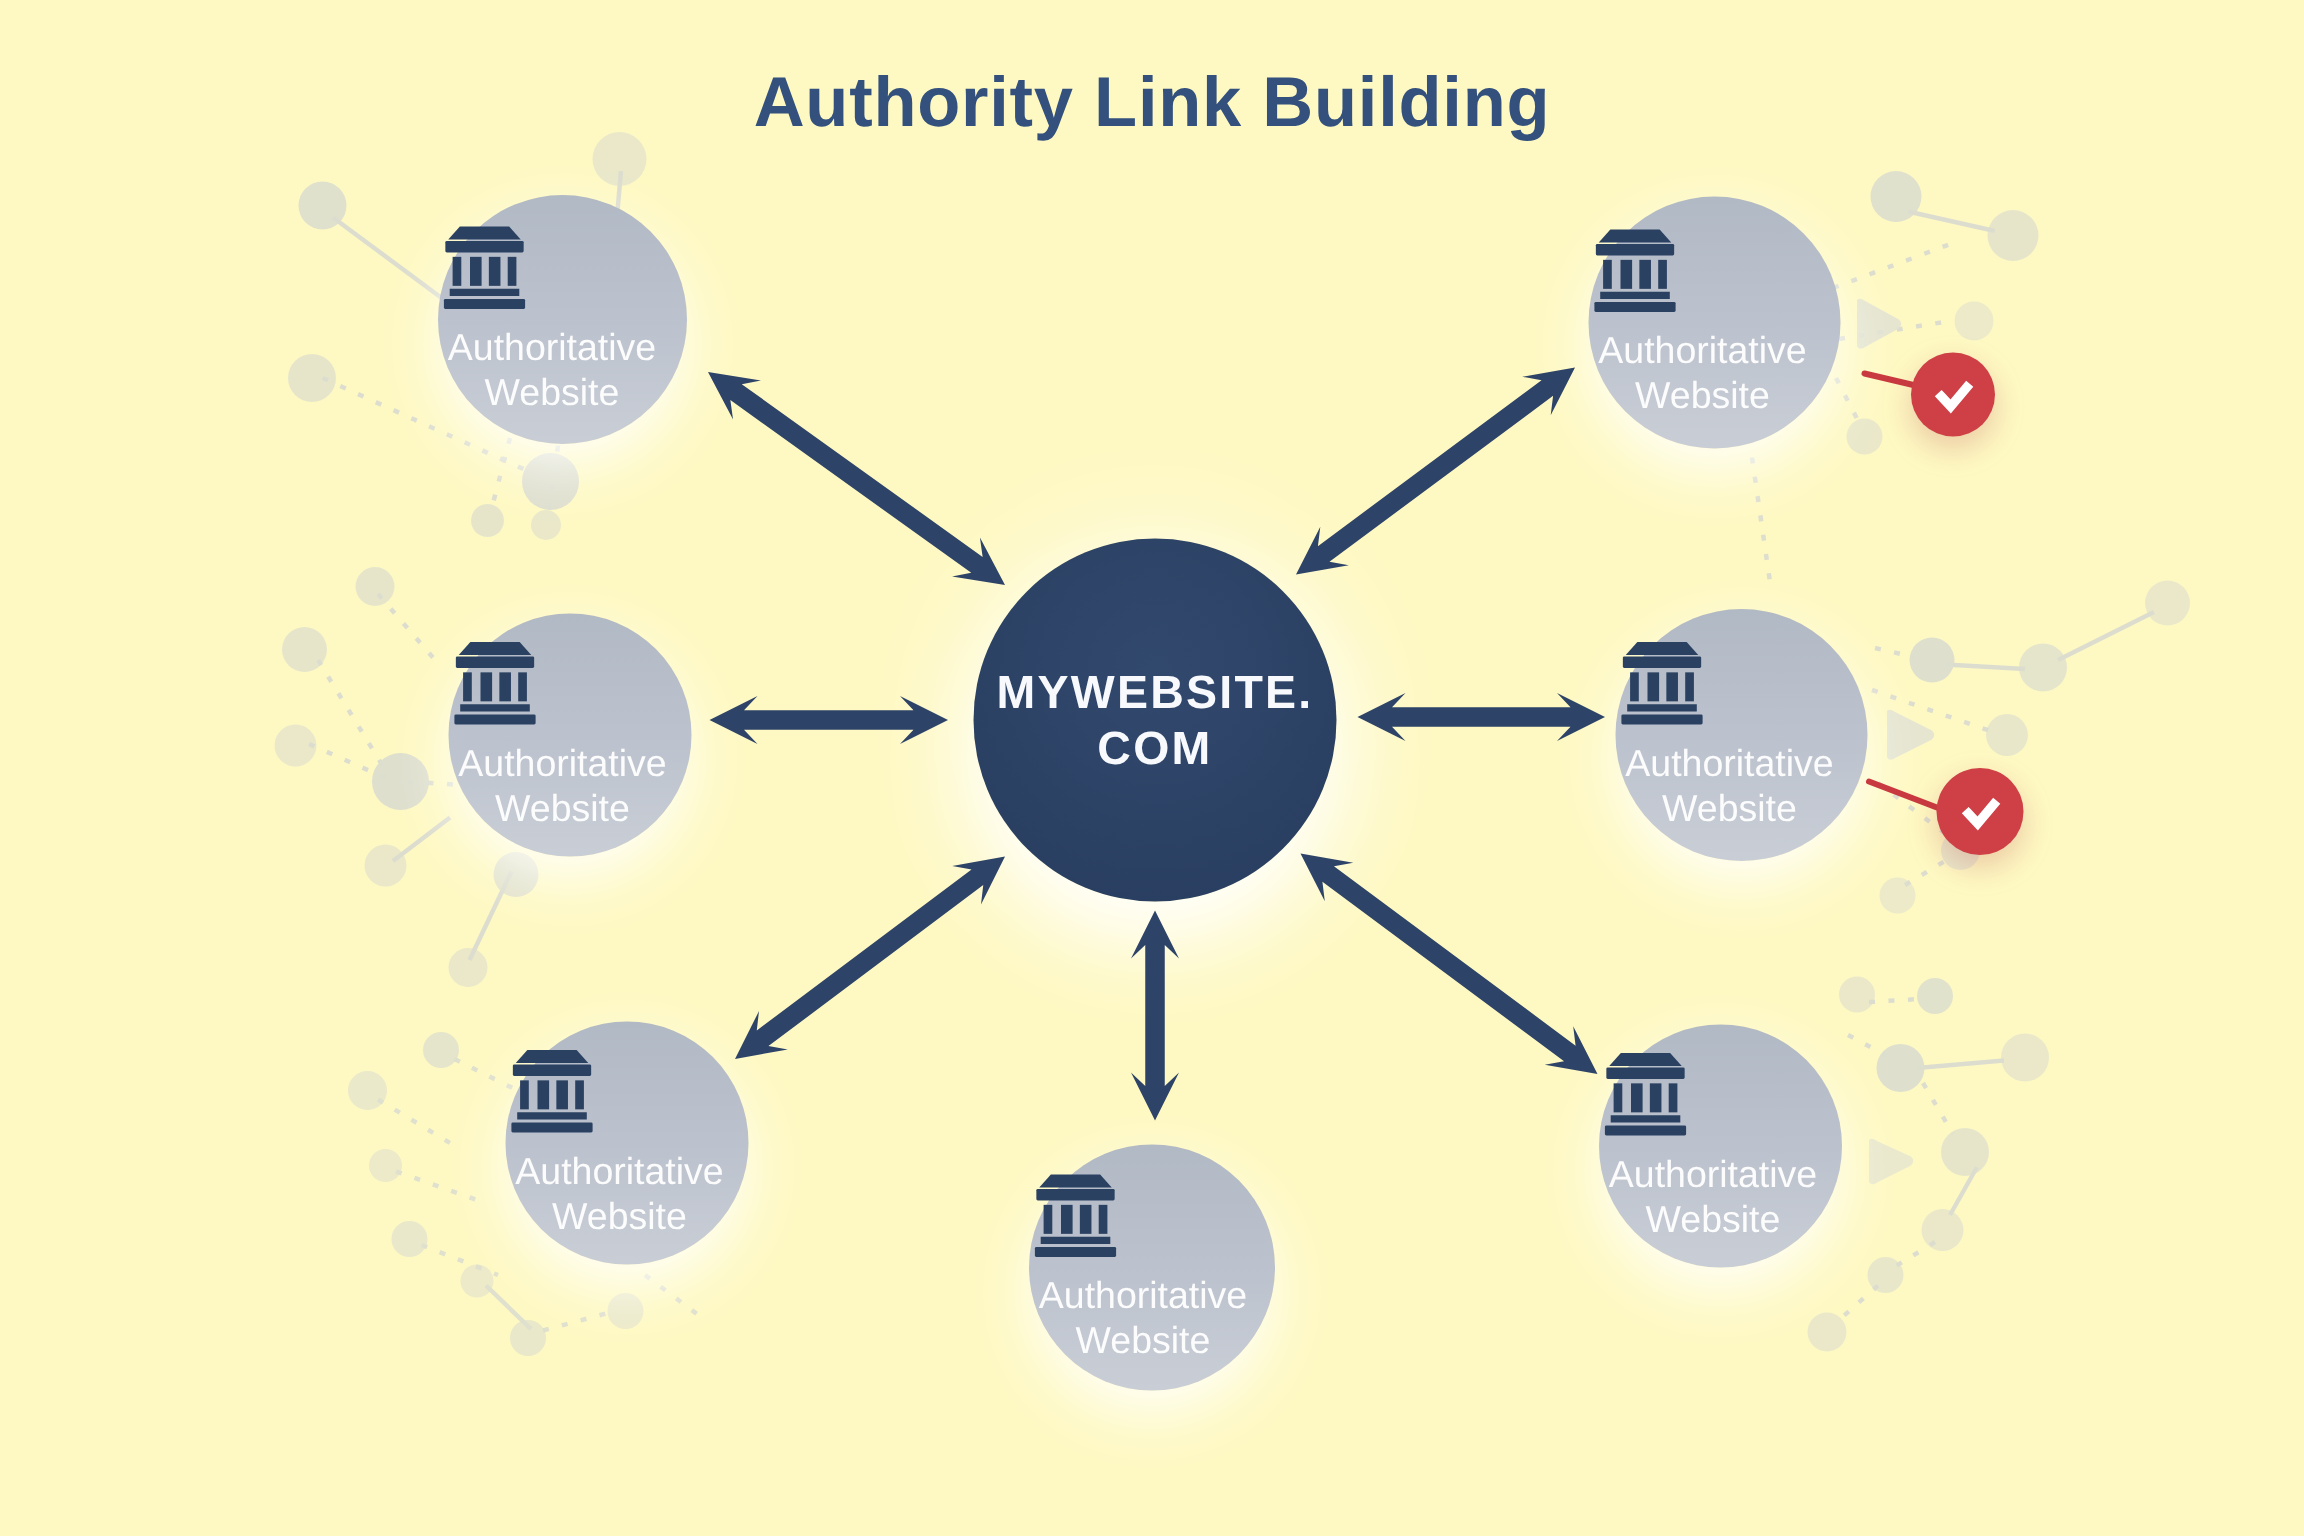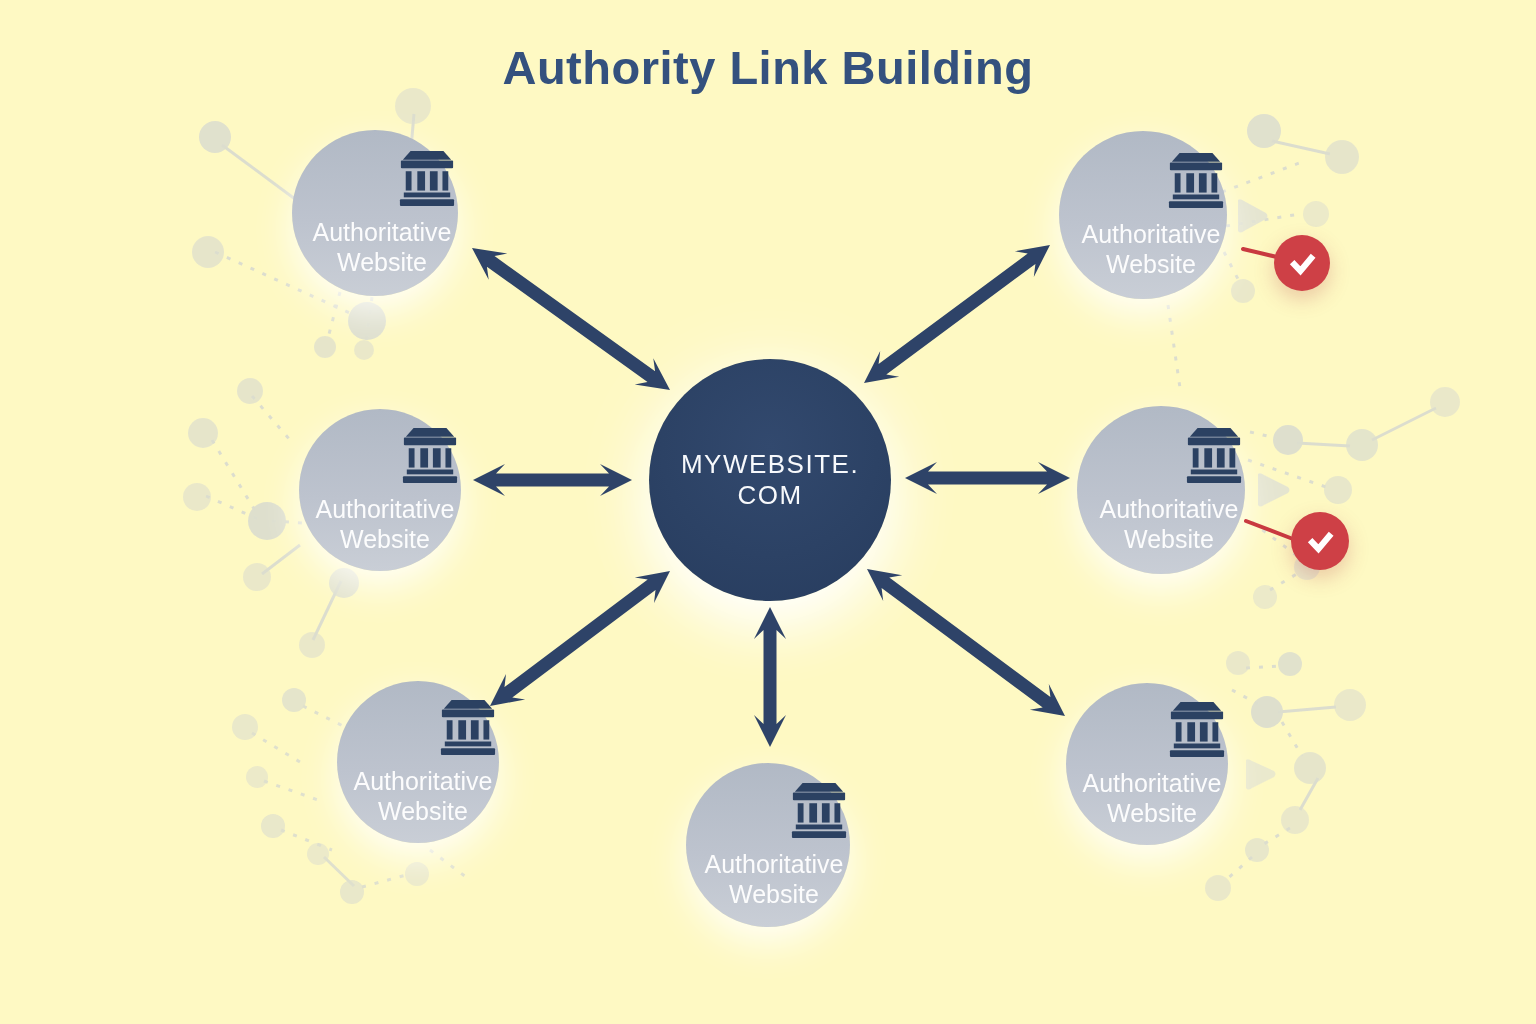--- a/index.html
+++ b/index.html
@@ -14,39 +14,39 @@
 
   .page-title{
     position:absolute;z-index:5;top:40px;left:0;width:100%;
     text-align:center;font-size:47px;font-weight:700;
     color:#34517e;letter-spacing:.5px;margin:0;
   }
 
   .satellite{
     position:absolute;z-index:2;border-radius:50%;
     background:linear-gradient(180deg,#b1b9c5 0%,#bdc3ce 55%,#c9ced6 100%);
-    display:flex;flex-direction:column;align-items:flex-end;justify-content:center;
+    display:flex;flex-direction:column;align-items:flex-start;justify-content:center;
     text-align:center;
     box-shadow:0 16px 38px rgba(255,255,255,.85);
   }
   .sat-label{
     color:rgba(255,255,255,.95);font-size:25px;line-height:1.22;
     width:152px;margin-top:10px;font-weight:400;
   }
   .bank-svg{width:62px;height:58px;fill:#2b4162;}
 
   .center-node{
     position:absolute;z-index:2;left:649px;top:359px;width:242px;height:242px;
     border-radius:50%;
     background:radial-gradient(circle at 50% 36%,#32496e 0%,#2c4265 55%,#273c5e 100%);
     display:flex;flex-direction:column;align-items:center;justify-content:center;
     color:#f7f9fc;
     box-shadow:0 26px 60px rgba(255,255,255,.95),0 4px 80px rgba(255,255,255,.5);
   }
-  .center-line{font-size:26px;font-weight:400;letter-spacing:1.5px;line-height:1.2;text-align:right;}
+  .center-line{font-size:31px;font-weight:700;letter-spacing:1.5px;line-height:1.2;text-align:right;}
 
   .badge{
     position:absolute;z-index:4;border-radius:50%;background:#ce4046;
     display:flex;align-items:center;justify-content:center;
     box-shadow:0 8px 20px rgba(180,60,66,.25);
   }
   .badge svg{width:33px;height:33px;}
 
   .net-line{stroke:#c6ccd6;stroke-width:3;fill:none;}
   .net-dash{stroke-dasharray:4 9;}

